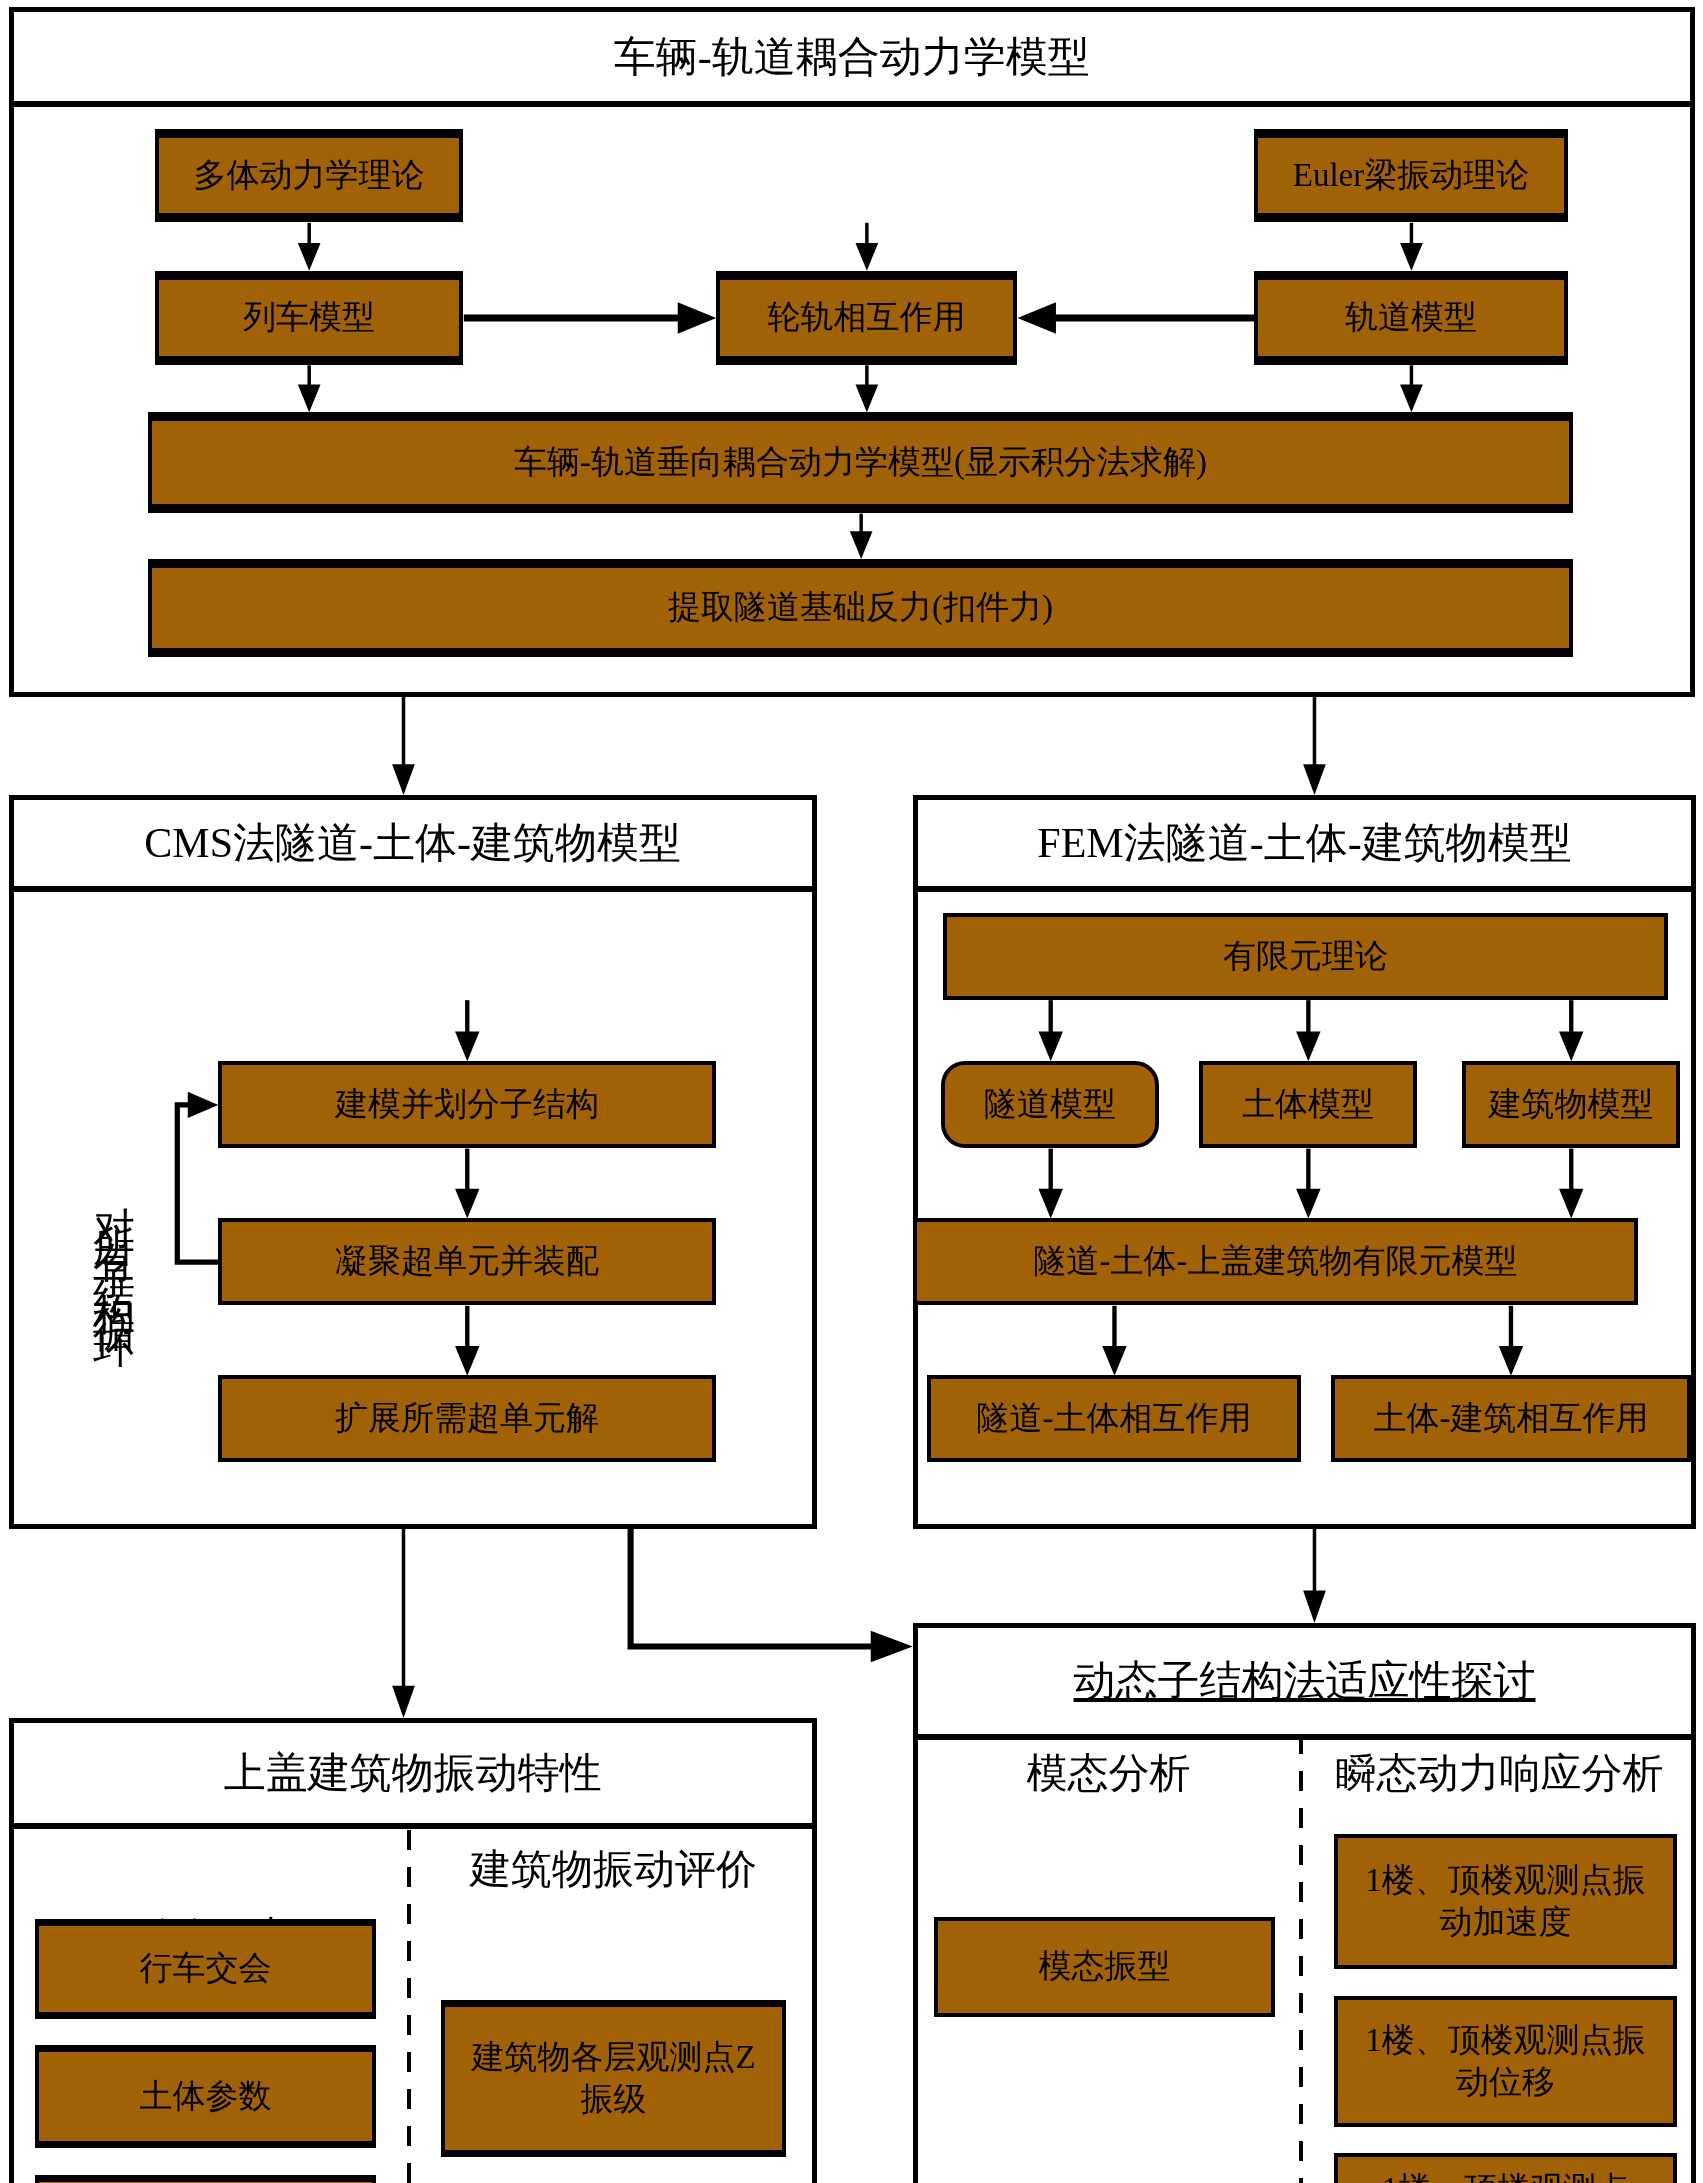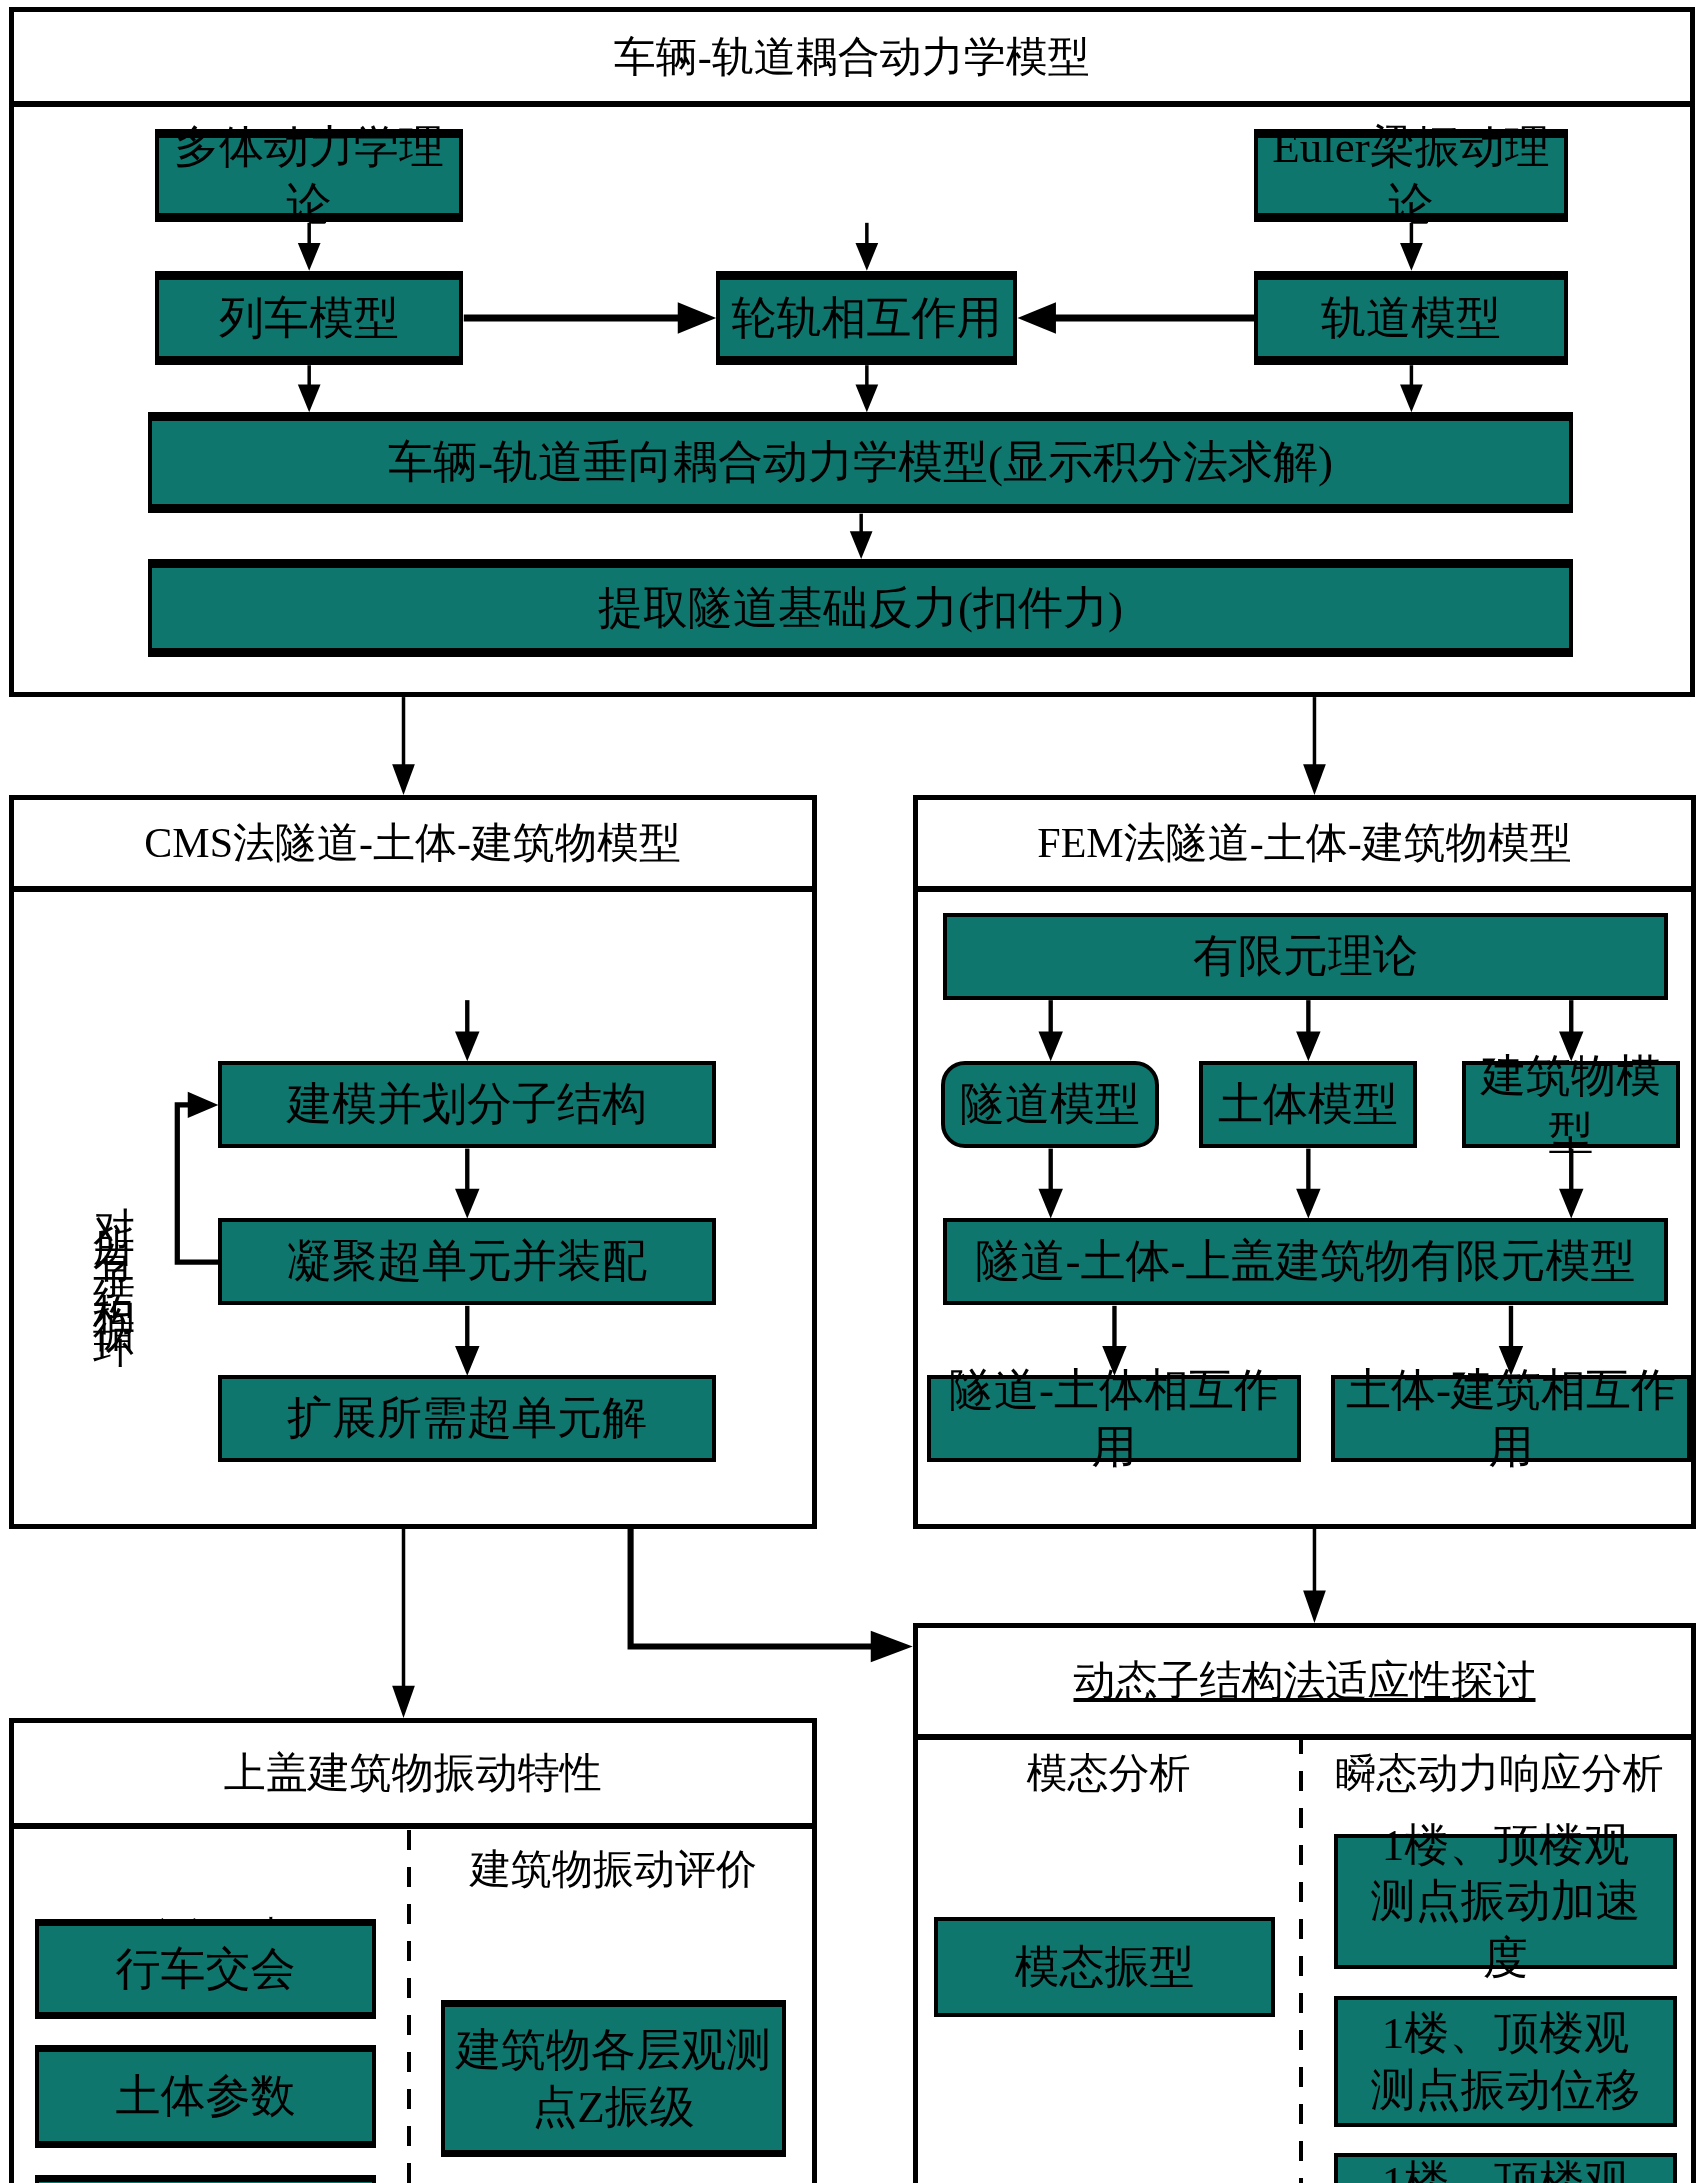--- a/index.html
+++ b/index.html
@@ -24,26 +24,26 @@
     display: flex;
     align-items: center;
     justify-content: center;
     font-size: 42px;
     white-space: nowrap;
   }
   .node {
     position: absolute;
     box-sizing: border-box;
     border: 4.4px solid #000;
-    background: #0f766e;
+    background: #a16207;
     display: flex;
     align-items: center;
     justify-content: center;
     text-align: center;
-    font-size: 45px;
+    font-size: 33px;
     line-height: 1.25;
   }
   .tb  { border-width: 9.6px 4.4px; }   
   .tb2 { border-width: 7.9px 4.4px; }
   .label {
     position: absolute;
     display: flex;
     align-items: center;
     justify-content: center;
     text-align: center;
@@ -105,21 +105,21 @@
   <div class="panel" style="left:913px; top:795px; width:783px; height:734px;">
     <div class="panel-header" style="height:86px;">FEM法隧道-土体-建筑物模型</div>
   </div>
 
   <div class="node" style="left:943px; top:913px; width:725px; height:87px;">有限元理论</div>
 
   <div class="node" style="left:941px; top:1061px; width:218px; height:87px;border-radius:24px;">隧道模型</div>
   <div class="node" style="left:1199px; top:1061px; width:218px; height:87px;">土体模型</div>
   <div class="node" style="left:1462px; top:1061px; width:218px; height:87px;">建筑物模型</div>
 
-  <div class="node" style="left:943px; top:1218px; width:725px; height:87px;">隧道-土体-上盖建筑物有限元模型</div>
+  <div class="node" style="left:913px; top:1218px; width:725px; height:87px;">隧道-土体-上盖建筑物有限元模型</div>
 
   <div class="node" style="left:927px; top:1375px; width:374px; height:87px;">隧道-土体相互作用</div>
   <div class="node" style="left:1331px; top:1375px; width:360px; height:87px;">土体-建筑相互作用</div>
 
   <div class="panel" style="left:8.7px; top:1718px; width:808px; height:575px;">
     <div class="panel-header" style="height:100px;">上盖建筑物振动特性</div>
   </div>
 
   <div class="label" style="left:39px;  top:1911px; width:341px; height:52px;">影响因素</div>
   <div class="label" style="left:441px; top:1843px; width:345px; height:52px;">建筑物振动评价</div>

